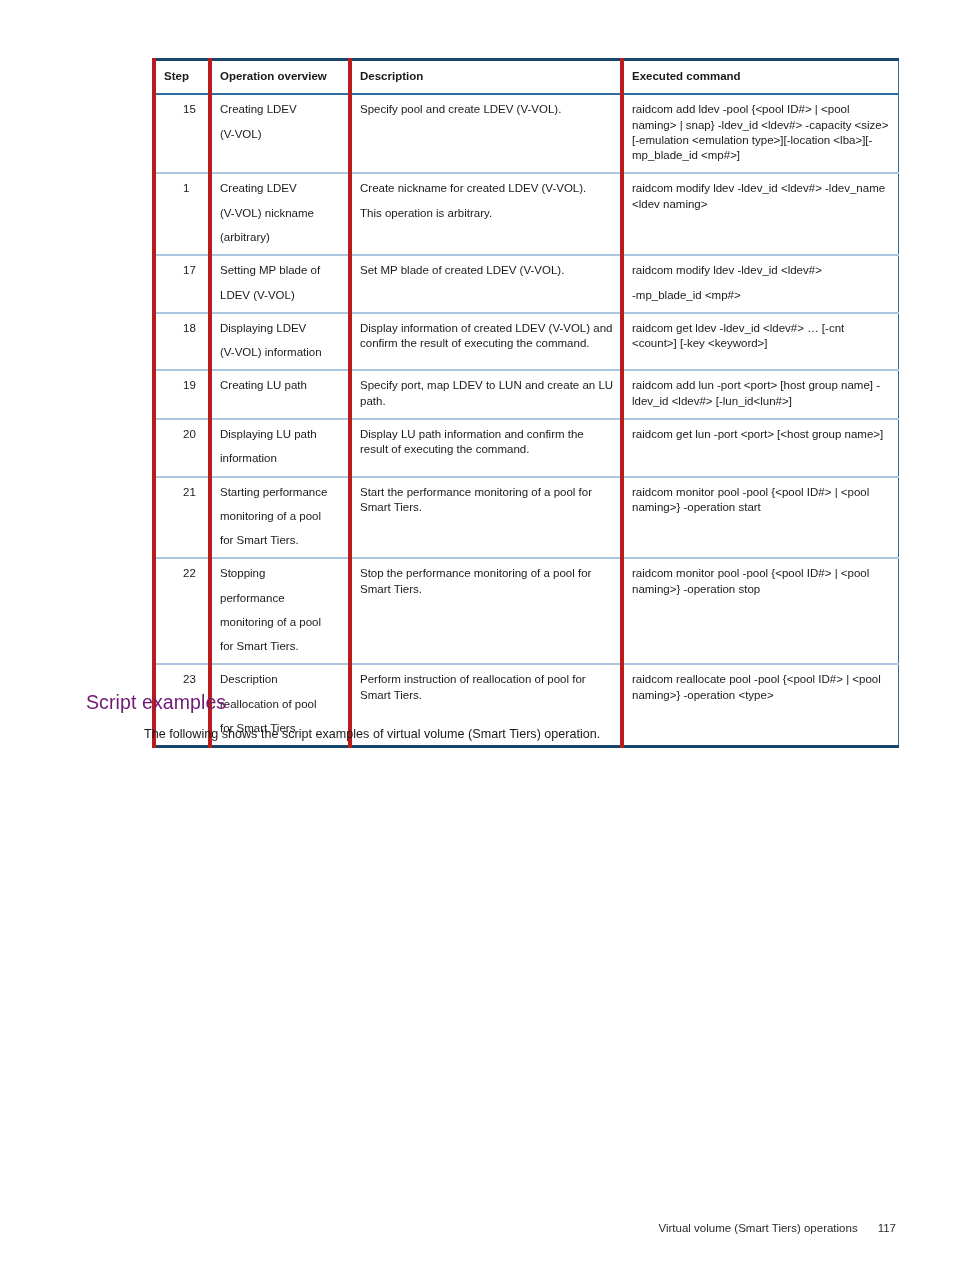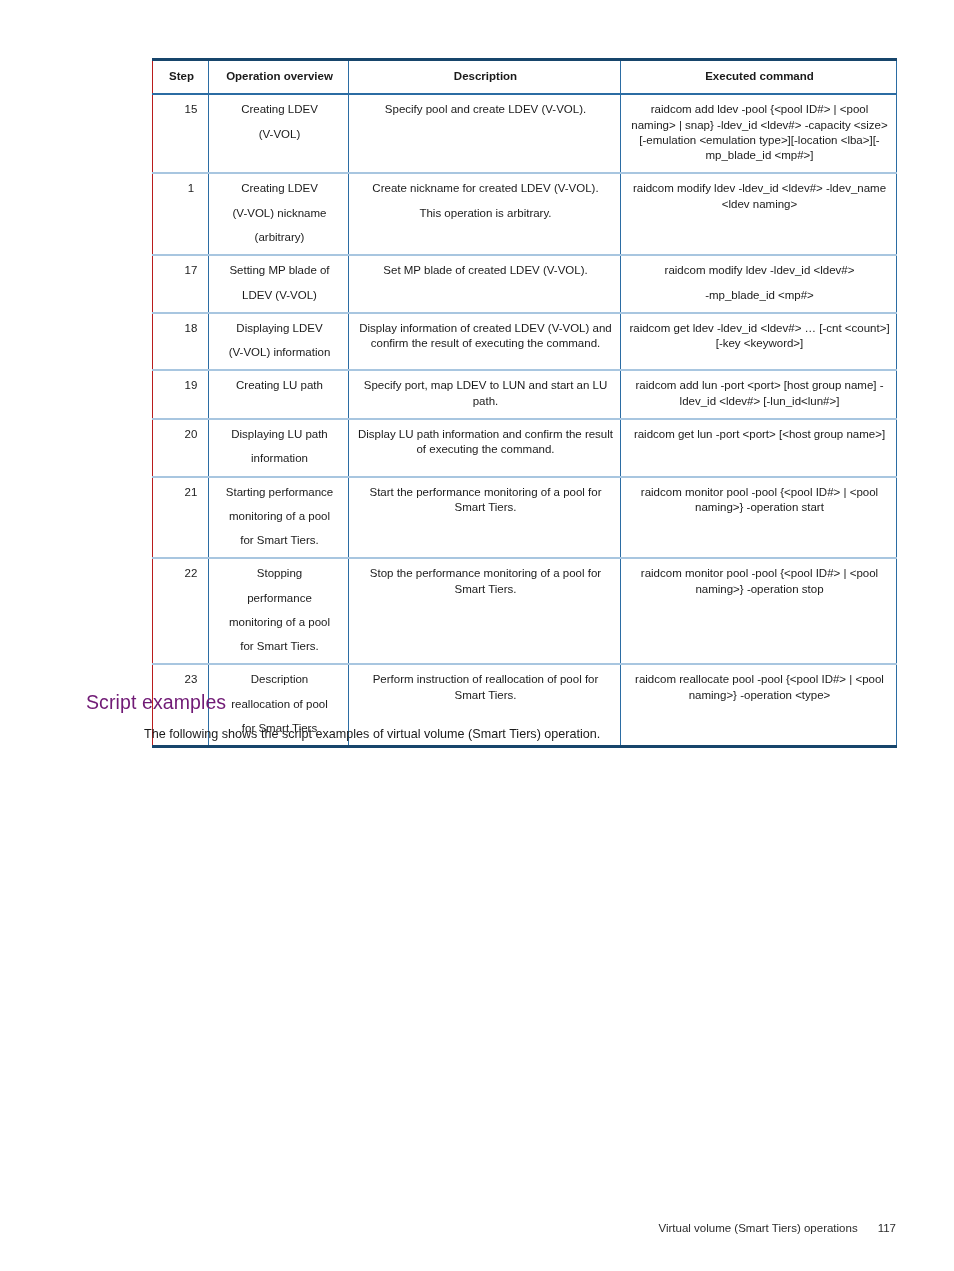--- a/index.html
+++ b/index.html
@@ -33,23 +33,23 @@
   }
 
   table.steps col.c-step  { width: 56px;  }
   table.steps col.c-op    { width: 140px; }
   table.steps col.c-desc  { width: 272px; }
   table.steps col.c-cmd   { width: 276px; }
 
   table.steps th,
   table.steps td {
     vertical-align: top;
-    text-align: center;
+    text-align: left;
     font-weight: normal;
-    border-left: 1px solid #b91c1c;
+    border-left: 4px solid #b91c1c;
     border-right: 1px solid #2b6ca3;
     padding: 7px 6px 9px 8px;
     font-size: 11.5px;
     line-height: 1.33;
     color: #1a1a1a;
   }
 
   table.steps thead th {
     font-weight: bold;
     font-size: 11.5px;
@@ -187,21 +187,21 @@
           </td>
         </tr>
         <tr>
           <td class="step-cell">
             <span class="cell-line">19</span>
           </td>
           <td>
             <span class="cell-line">Creating LU path</span>
           </td>
           <td>
-            <span class="cell-line">Specify port, map LDEV to LUN and start an LU path.</span>
+            <span class="cell-line">Specify port, map LDEV to LUN and create an LU path.</span>
           </td>
           <td>
             <span class="cell-line">raidcom add lun -port &lt;port&gt; [host group name] -ldev_id &lt;ldev#&gt; [-lun_id&lt;lun#&gt;]</span>
           </td>
         </tr>
         <tr>
           <td class="step-cell">
             <span class="cell-line">20</span>
           </td>
           <td>

